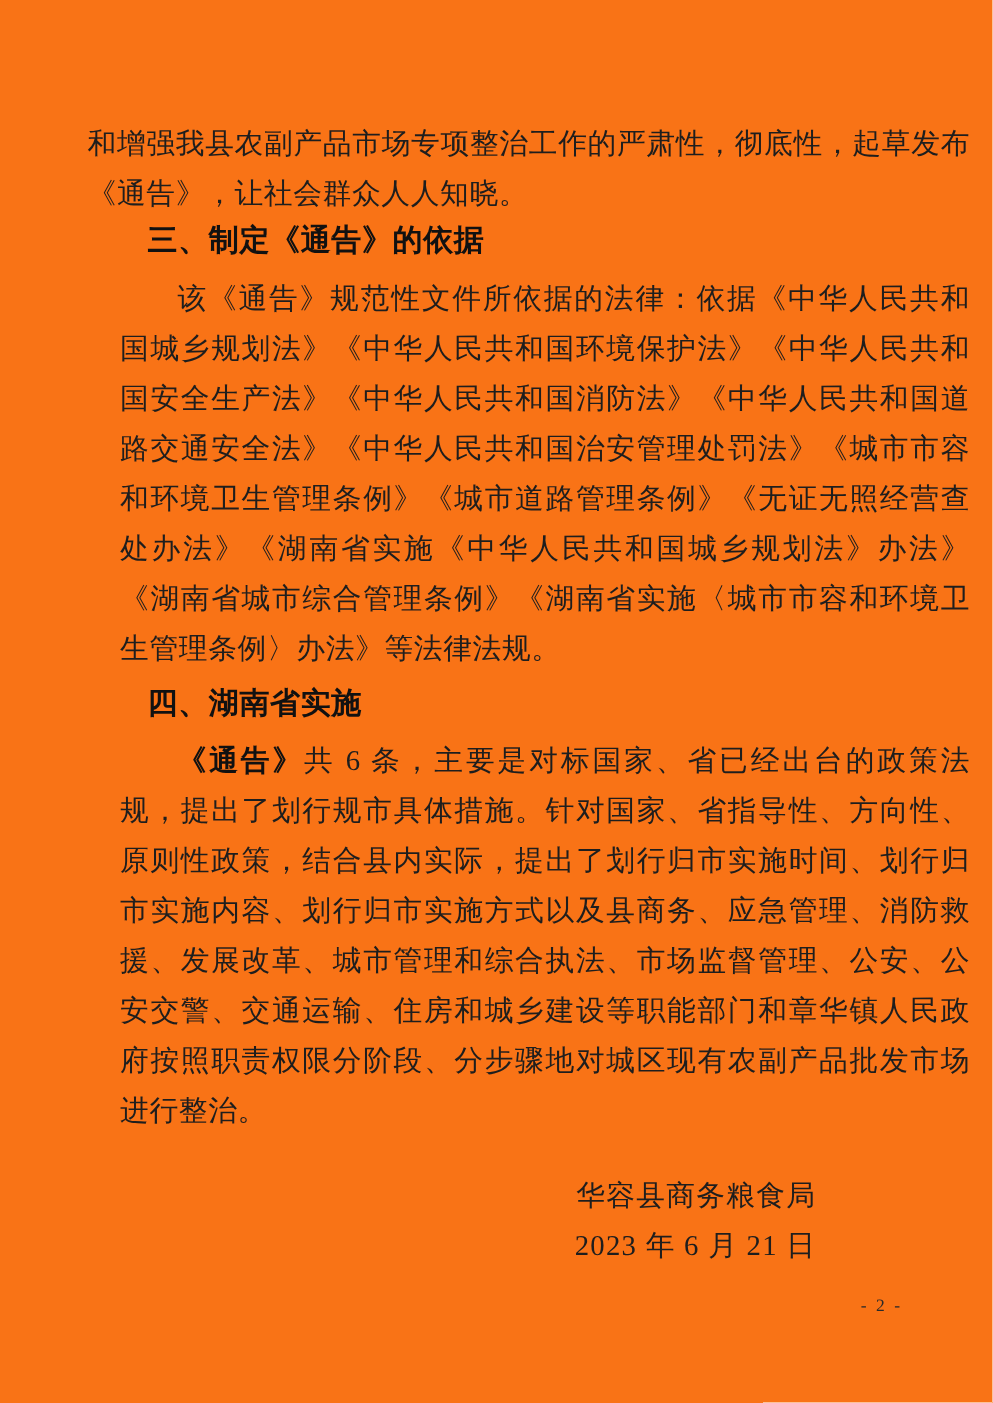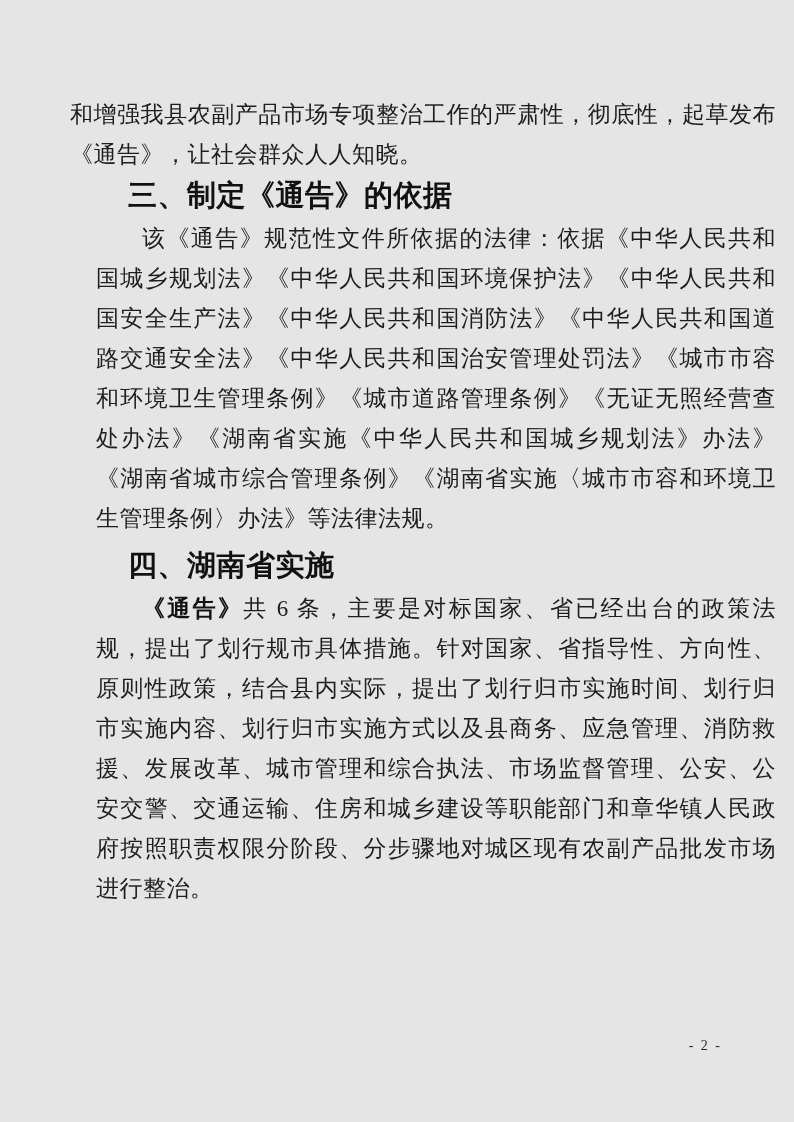--- a/index.html
+++ b/index.html
@@ -4,21 +4,21 @@
 <style>
   html, body {
     margin: 0;
     padding: 0;
     background: #ffffff;
   }
   .page {
     position: relative;
     width: 794px;
     height: 1122px;
-    background: #e5e5e5;
+    background: #f97316;
     overflow: hidden;
     font-family: "Liberation Serif", "DejaVu Serif", serif;
     color: #1e1e1e;
   }
   .content {
     position: absolute;
     left: 70px;
     top: 95px;
     width: 706px;
   }
@@ -28,23 +28,23 @@
     line-height: 40px;
     text-align: justify;
     text-justify: inter-character;
     letter-spacing: 0.5px;
   }
   .indent {
     text-indent: 2em;
   }
   .sec-heading {
     margin: 0;
-    font-family: Liberation Sans, sans-serif;
+    font-family: Liberation Mono, monospace;
     font-weight: 700;
-    font-size: 29px;
+    font-size: 24px;
     line-height: 40px;
     text-indent: 2em;
     letter-spacing: 0.5px;
     color: #111111;
   }
   .sec-heading.sec4 {
     margin-top: 6px;
   }
   .para-after-heading {
     margin-top: 4px;
@@ -81,17 +81,21 @@
     <p class="body-text">和增强我县农副产品市场专项整治工作的严肃性，彻底性，起草发布《通告》，让社会群众人人知晓。</p>
 
     <h2 class="sec-heading">三、制定《通告》的依据</h2>
 
     <p class="body-text indent para-after-heading">该《通告》规范性文件所依据的法律：依据《中华人民共和国城乡规划法》《中华人民共和国环境保护法》《中华人民共和国安全生产法》《中华人民共和国消防法》《中华人民共和国道路交通安全法》《中华人民共和国治安管理处罚法》《城市市容和环境卫生管理条例》《城市道路管理条例》《无证无照经营查处办法》《湖南省实施《中华人民共和国城乡规划法》办法》《湖南省城市综合管理条例》《湖南省实施〈城市市容和环境卫生管理条例〉办法》等法律法规。</p>
 
     <h2 class="sec-heading sec4">四、湖南省实施</h2>
 
     <p class="body-text indent para-after-heading"><strong class="lead-bold">《通告》</strong><span>共 6 条，主要是对标国家、省已经出台的政策法规，提出了划行规市具体措施。针对国家、省指导性、方向性、原则性政策，结合县内实际，提出了划行归市实施时间、划行归市实施内容、划行归市实施方式以及县商务、应急管理、消防救援、发展改革、城市管理和综合执法、市场监督管理、公安、公安交警、交通运输、住房和城乡建设等职能部门和章华镇人民政府按照职责权限分阶段、分步骤地对城区现有农副产品批发市场进行整治。</span></p>
 
+    <div class="signature">
+      <div>华容县商务粮食局</div>
+      <div>2023 年 6 月 21 日</div>
+    </div>
 
   </div>
 
   <div class="footer-page">- 2 -</div>
 </div>
 
 </body></html>

